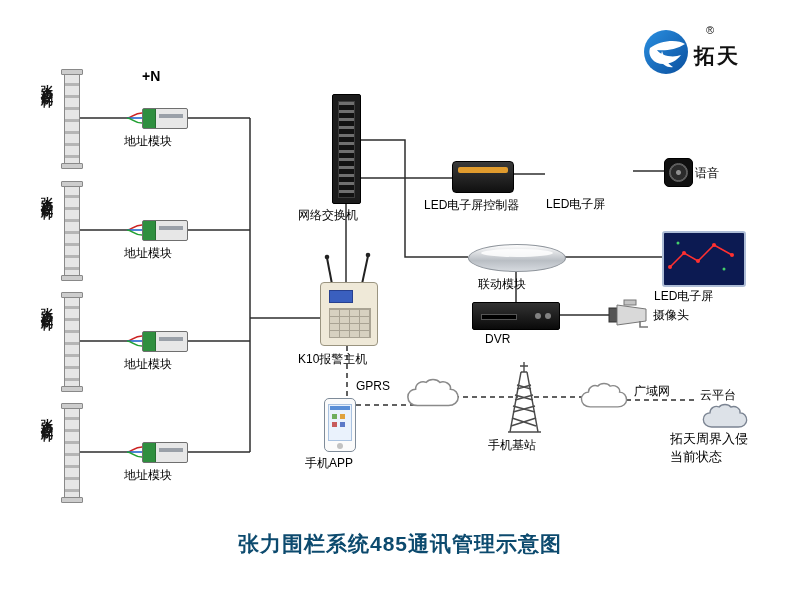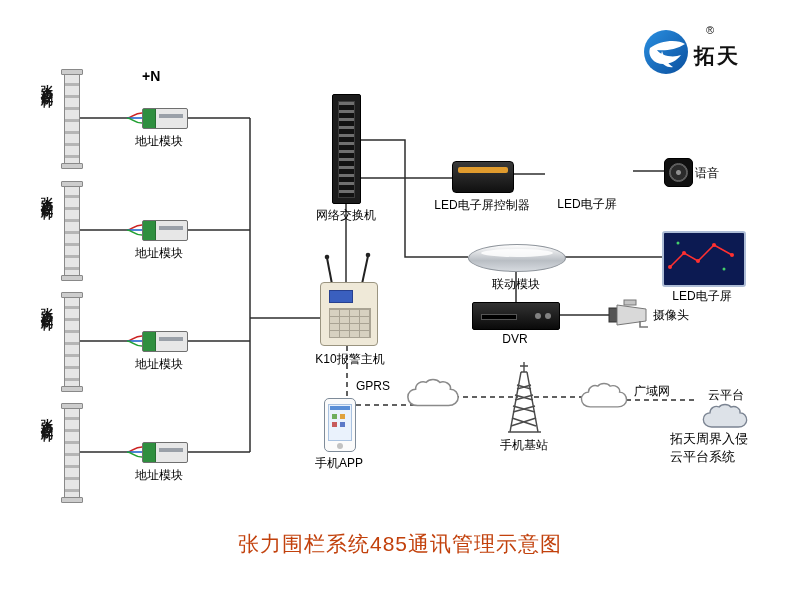--- a/index.html
+++ b/index.html
@@ -3,21 +3,21 @@
 <meta charset="utf-8">
 <style>
   body { margin:0; background:#fff; }
   .stage {
     position:relative; width:800px; height:600px; background:#ffffff;
     font-family:"Liberation Sans", sans-serif; overflow:hidden;
   }
   .wires { position:absolute; left:0; top:0; }
 
   .label { position:absolute; font-size:12px; color:#000; white-space:nowrap; }
-  .label.center { text-align:center; }
+  .label.center { }
 
   
   .pole-group { position:absolute; left:38px; width:46px; height:98px; }
   .pole-label { position:absolute; left:0; top:4px; writing-mode:vertical-rl; text-orientation:upright;
     font-size:12px; font-weight:700; letter-spacing:3px; color:#151515; }
   .pole-bar { position:absolute; left:26px; top:3px; width:14px; height:90px;
     border:1px solid #898989; border-radius:2px;
     background:repeating-linear-gradient(180deg,#e6e6e6 0 9px,#b5b5b5 9px 12px); }
   .pole-bar::before,.pole-bar::after { content:""; position:absolute; left:-4px; right:-4px; height:4px;
     background:#cdcdcd; border:1px solid #898989; border-radius:1px; }
@@ -103,21 +103,21 @@
   .icon-abs { position:absolute; }
 
   
   .logo { position:absolute; left:636px; top:22px; width:150px; height:60px; }
   .logo-brand { position:absolute; left:58px; top:20px; font-size:21px; font-weight:700; color:#111; letter-spacing:2px;text-align:right; }
   .logo-reg { position:absolute; left:70px; top:2px; font-size:11px; color:#111; }
 
   .caption { position:absolute; font-size:13px; color:#000000; white-space:nowrap; }
 
   .diagram-title { position:absolute; left:0; top:530px; width:800px; text-align:center;
-    font-size:21px; font-weight:400; color:#c2410c; letter-spacing:1px; }
+    font-size:21px; font-weight:700; color:#0c4a6e; letter-spacing:1px; }
 </style>
 </head>
 <body>
 
 <div class="stage">
 
   <svg class="wires" width="800" height="600" viewBox="0 0 800 600">
     <g fill="none" stroke="#2e2e2e" stroke-width="1.5">
       <path d="M76,118 H130 M76,230 H130 M76,341 H130 M76,452 H130"></path>
       <path d="M186,118 H250 M186,230 H250 M186,341 H250 M186,452 H250"></path>
@@ -324,17 +324,17 @@
     <path d="M46,30 H14 C8,30 4,26 4,21 C4,16 8,13 12,13 C12,7 18,4 23,6 C26,2 34,2 37,6 C43,4 49,8 48,13 C53,13 56,17 56,22 C56,26 52,30 46,30 Z" fill="#ffffff" stroke="#8a8a8a" stroke-width="1.6"></path>
   </svg>
 
   <div class="label" style="left:634px; top:383px">广域网</div>
 
   <div class="label center" style="left:700px; top:387px; width:52px">云平台</div>
   <svg class="icon-abs" style="left:698px; top:402px" width="54" height="30" viewBox="0 0 60 36">
     <path d="M46,30 H14 C8,30 4,26 4,21 C4,16 8,13 12,13 C12,7 18,4 23,6 C26,2 34,2 37,6 C43,4 49,8 48,13 C53,13 56,17 56,22 C56,26 52,30 46,30 Z" fill="#dde2e8" stroke="#7b8492" stroke-width="1.6"></path>
   </svg>
   <div class="caption" style="left:670px; top:430px">拓天周界入侵</div>
-  <div class="caption" style="left:670px; top:448px">云平台系统</div>
+  <div class="caption" style="left:670px; top:448px">当前状态</div>
 
   <div class="diagram-title">张力围栏系统485通讯管理示意图</div>
 
 </div>
 
 </body></html>

